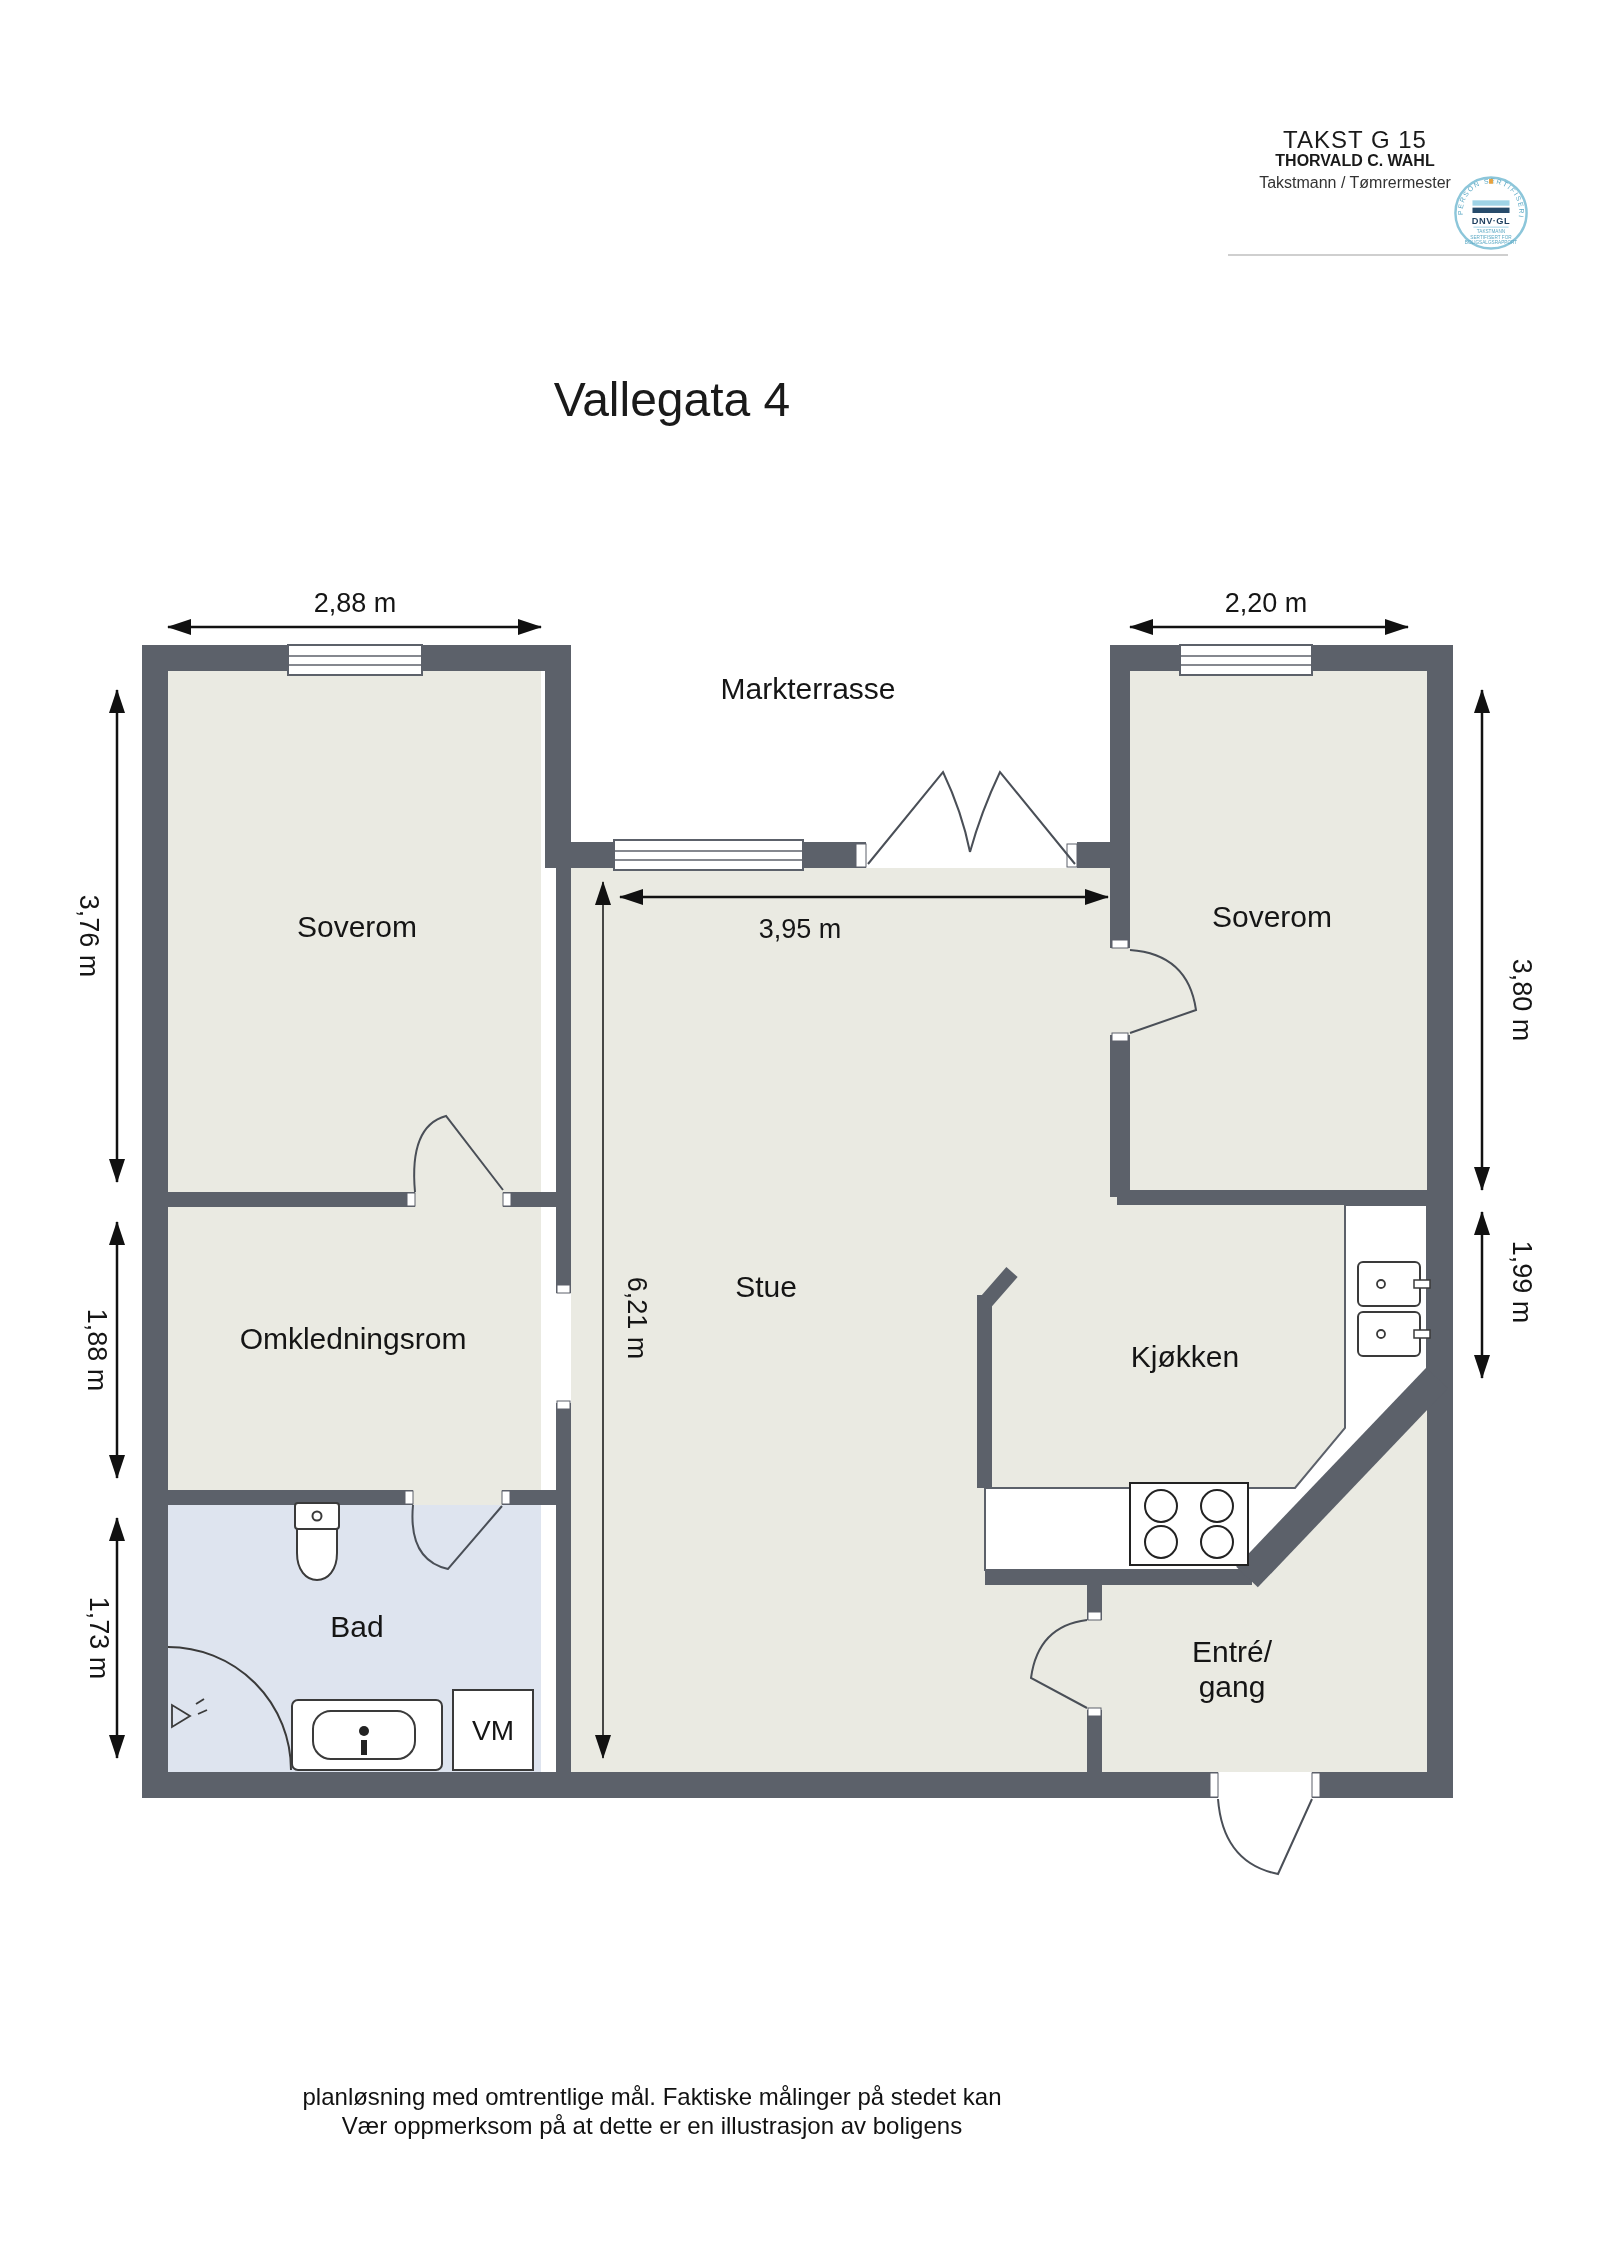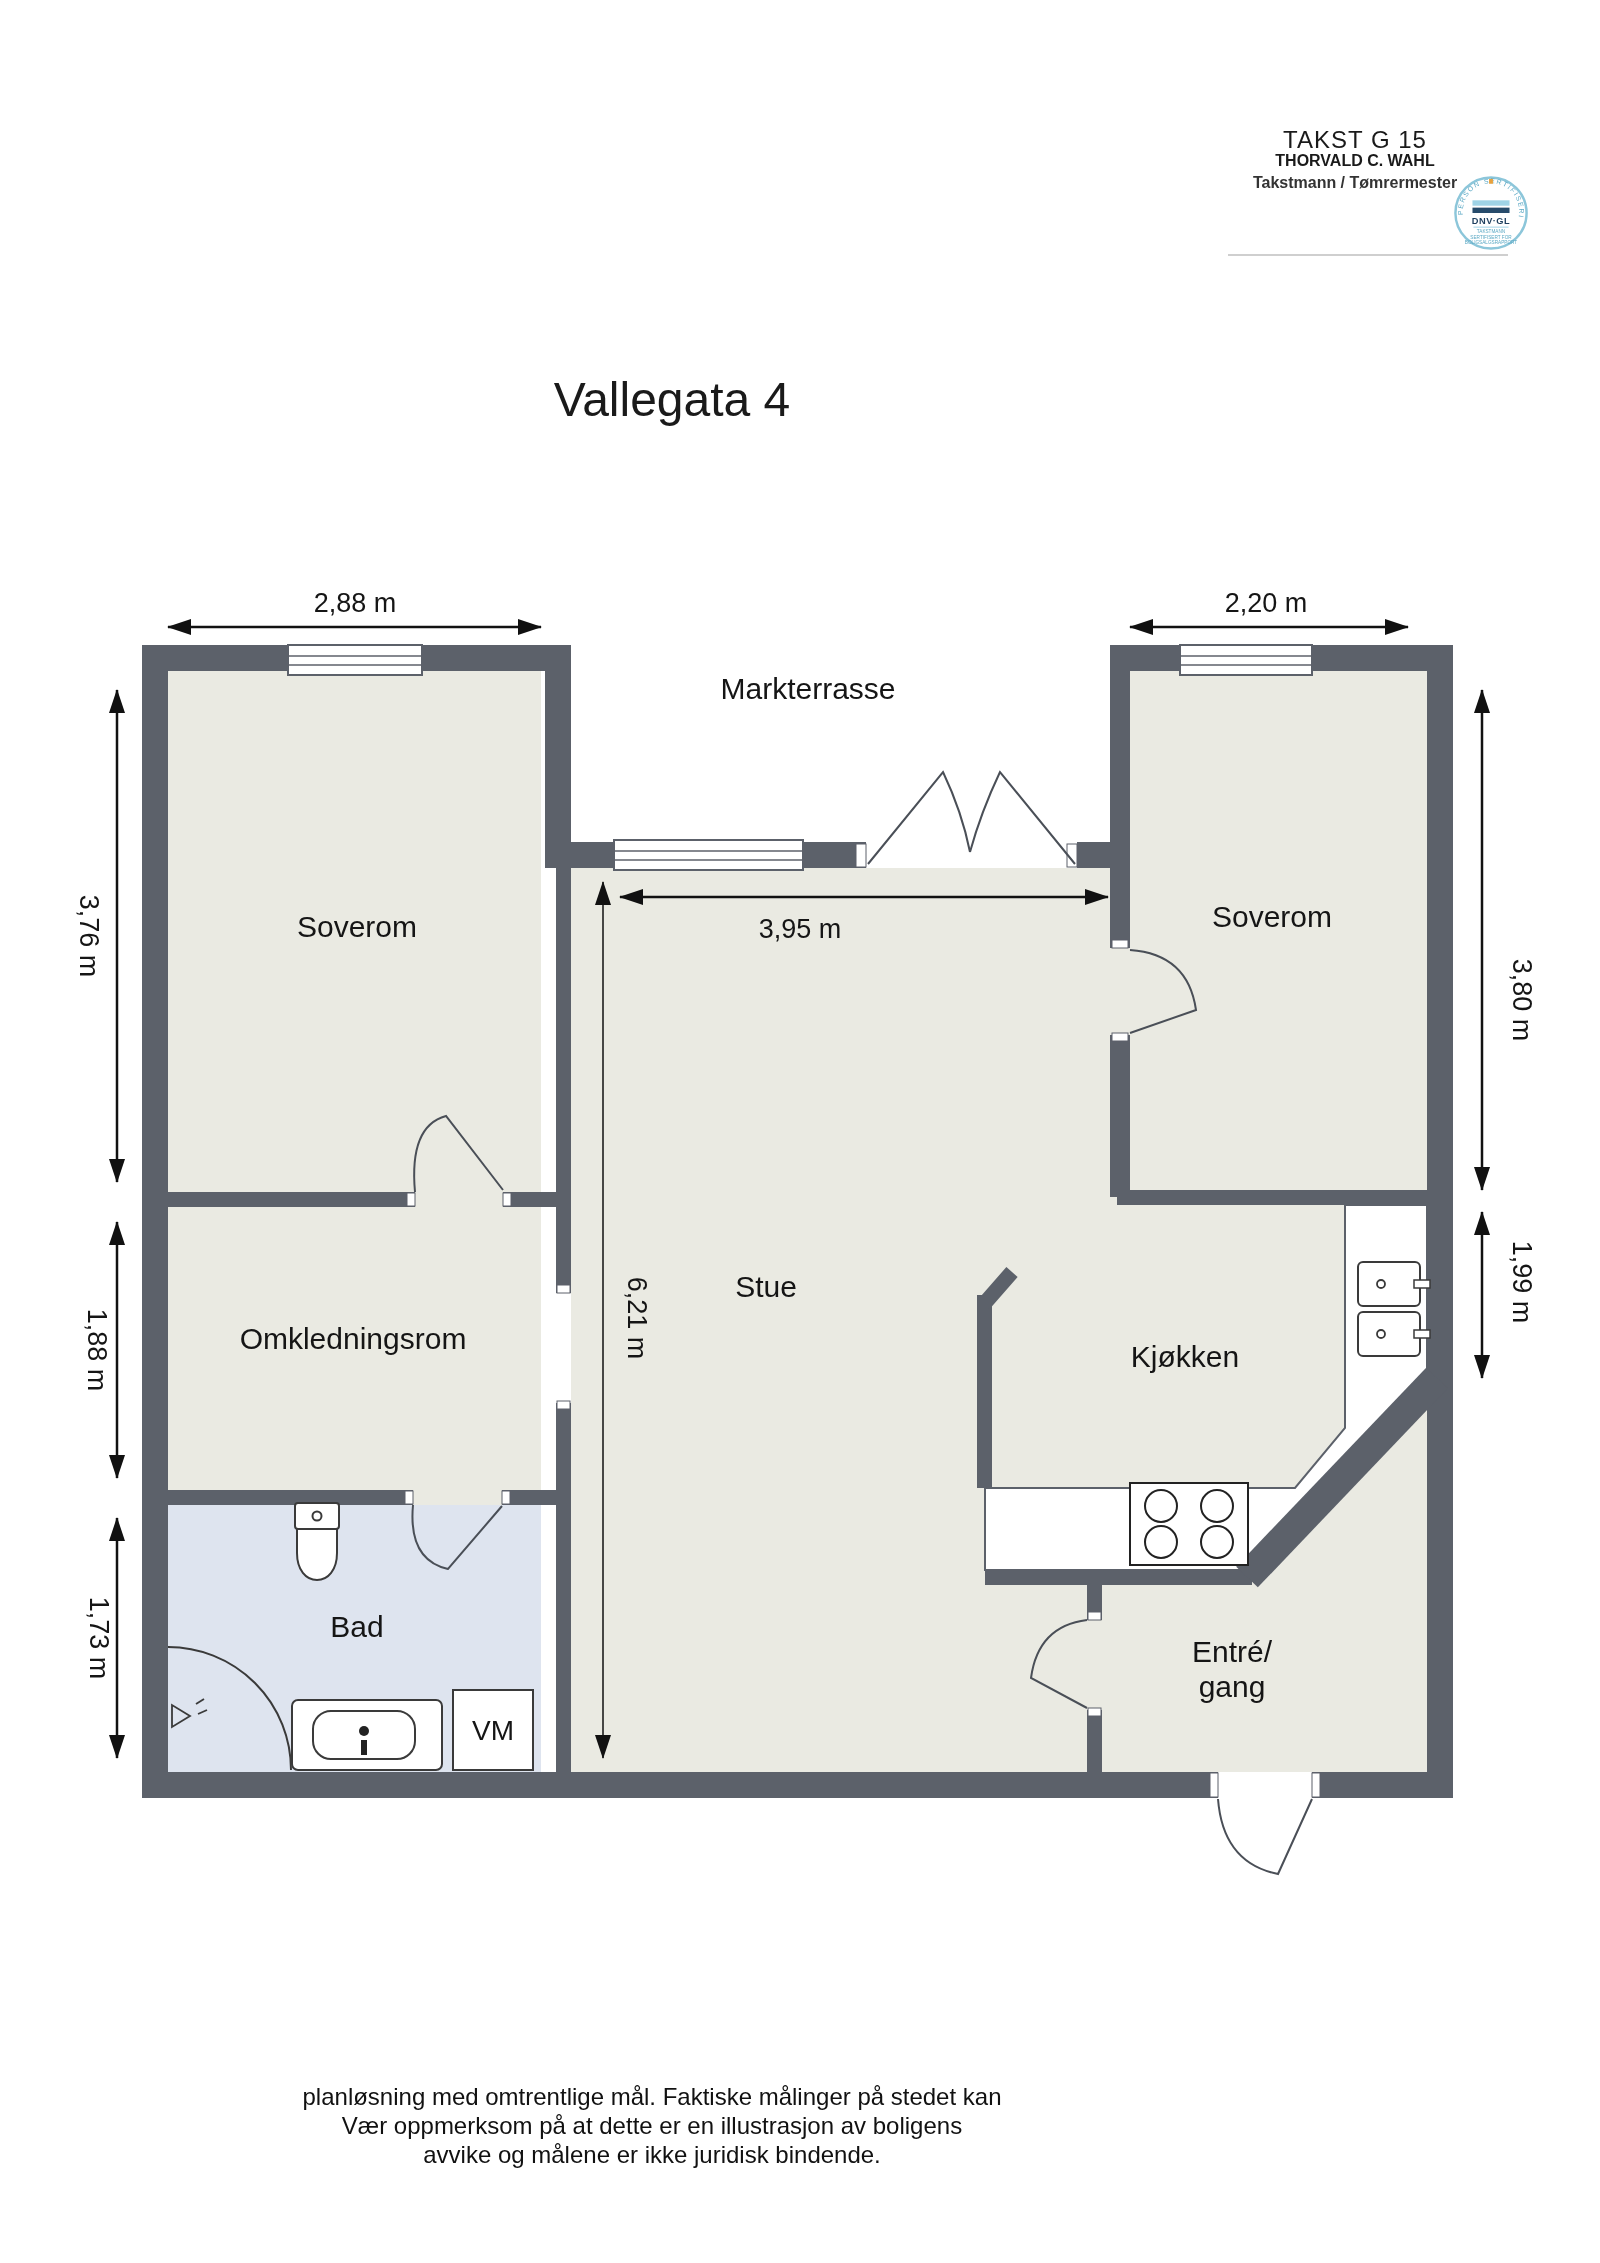--- a/index.html
+++ b/index.html
@@ -3,21 +3,21 @@
 <meta charset="utf-8">
 <style>
   html,body{margin:0;padding:0;background:#ffffff;}
   body{width:1600px;height:2263px;position:relative;overflow:hidden;
        font-family:"Liberation Sans","DejaVu Sans",sans-serif;color:#111;}
   .abs{position:absolute;}
   
   .logo-block{left:1240px;top:128px;width:230px;text-align:center;line-height:1;}
   .logo-title{font-size:24px;font-weight:normal;letter-spacing:1px;color:#1a1a1a;}
   .logo-name{font-size:16px;font-weight:bold;margin-top:1px;color:#1a1a1a;}
-  .logo-sub{font-size:16px;margin-top:6px;color:#333;font-weight:bold;}
+  .logo-sub{font-size:16px;margin-top:6px;color:#333;}
   .logo-divider{left:1228px;top:254px;width:280px;height:2px;background:#cfcfcf;}
   .badge-wrap{left:1452px;top:174px;width:78px;height:78px;}
   
   .plan-title{left:0;top:372px;width:1344px;text-align:center;font-size:48px;color:#1a1a1a;}
   
   .footer{left:0;top:2082px;width:1304px;text-align:center;font-size:24px;line-height:29px;color:#111;}
   
   text{font-family:"Liberation Sans","DejaVu Sans",sans-serif;fill:#151515;}
   .room-label{font-size:30px;text-anchor:middle;}
   .dim-label{font-size:27px;text-anchor:middle;}
@@ -218,14 +218,13 @@
     <text x="1185" y="1367" class="room-label">Kjøkken</text>
     <text x="357" y="1637" class="room-label">Bad</text>
     <text x="1232" y="1662" class="room-label">Entré/</text>
     <text x="1232" y="1697" class="room-label">gang</text>
   </g>
 </svg>
 
 <div class="abs footer">
   <div>planløsning med omtrentlige mål. Faktiske målinger på stedet kan</div>
   <div>Vær oppmerksom på at dette er en illustrasjon av boligens</div>
-  <div>avvike og målene er ikke juridisk bindende.</div>
 </div>
 
 </body></html>

